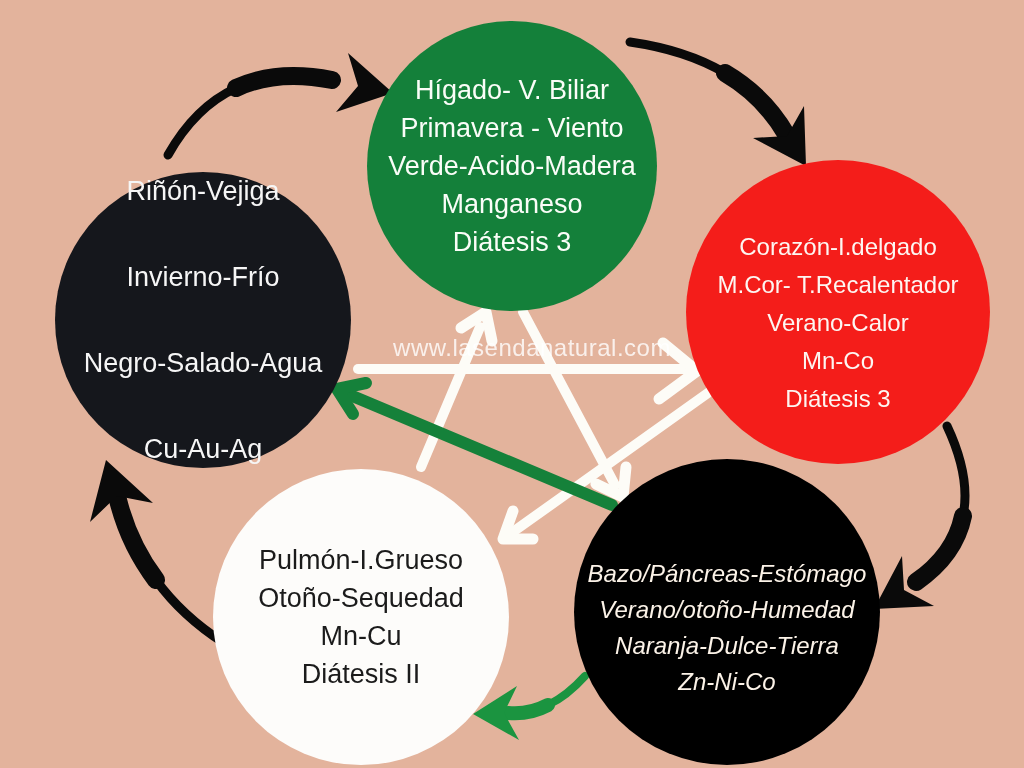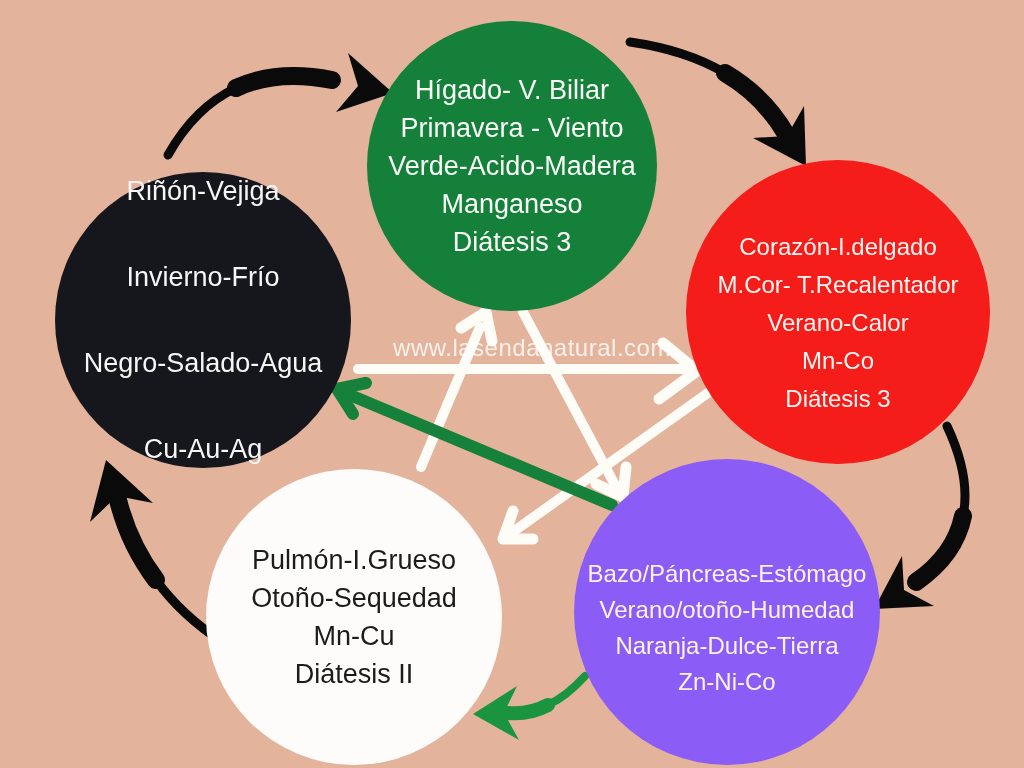--- a/index.html
+++ b/index.html
@@ -29,21 +29,21 @@
     position:absolute;z-index:3;
     border-radius:50%;
     display:flex;flex-direction:column;
     justify-content:center;align-items:center;
     text-align:center;
     font-size:27px;line-height:38px;
   }
   .node-madera{left:367px;top:21px;width:290px;height:290px;}
   .node-fuego{left:686px;top:160px;width:304px;height:304px;font-size:24px;padding-top:22px;box-sizing:border-box;text-align:right;}
   .node-tierra{left:574px;top:459px;width:306px;height:306px;font-size:24px;line-height:36px;padding-top:32px;box-sizing:border-box;}
-  .node-metal{left:206px;top:469px;width:296px;height:296px;}
+  .node-metal{left:213px;top:469px;width:296px;height:296px;}
   .node-agua{left:55px;top:172px;width:296px;height:296px;}
   .node-line{white-space:nowrap;}
 </style>
 </head>
 <body>
 
 <div class="stage">
 
   <svg class="arrows" width="1024" height="768" viewBox="0 0 1024 768">
 
@@ -112,21 +112,21 @@
       <div class="node-line">Manganeso</div>
       <div class="node-line">Diátesis 3</div>
     </div>
   <div class="node node-fuego" style="background: rgb(244, 29, 26); color: rgb(253, 246, 242);">
       <div class="node-line">Corazón-I.delgado</div>
       <div class="node-line">M.Cor- T.Recalentador</div>
       <div class="node-line">Verano-Calor</div>
       <div class="node-line">Mn-Co</div>
       <div class="node-line">Diátesis 3</div>
     </div>
-  <div class="node node-tierra" style="background: #8b5cf6; color: rgb(252, 243, 232);">
+  <div class="node node-tierra" style="background: #000000; color: rgb(252, 243, 232); font-style: italic;">
       <div class="node-line">Bazo/Páncreas-Estómago</div>
       <div class="node-line">Verano/otoño-Humedad</div>
       <div class="node-line">Naranja-Dulce-Tierra</div>
       <div class="node-line">Zn-Ni-Co</div>
     </div>
   <div class="node node-metal" style="background: rgb(253, 252, 250); color: rgb(27, 27, 27);">
       <div class="node-line">Pulmón-I.Grueso</div>
       <div class="node-line">Otoño-Sequedad</div>
       <div class="node-line">Mn-Cu</div>
       <div class="node-line">Diátesis II</div>

